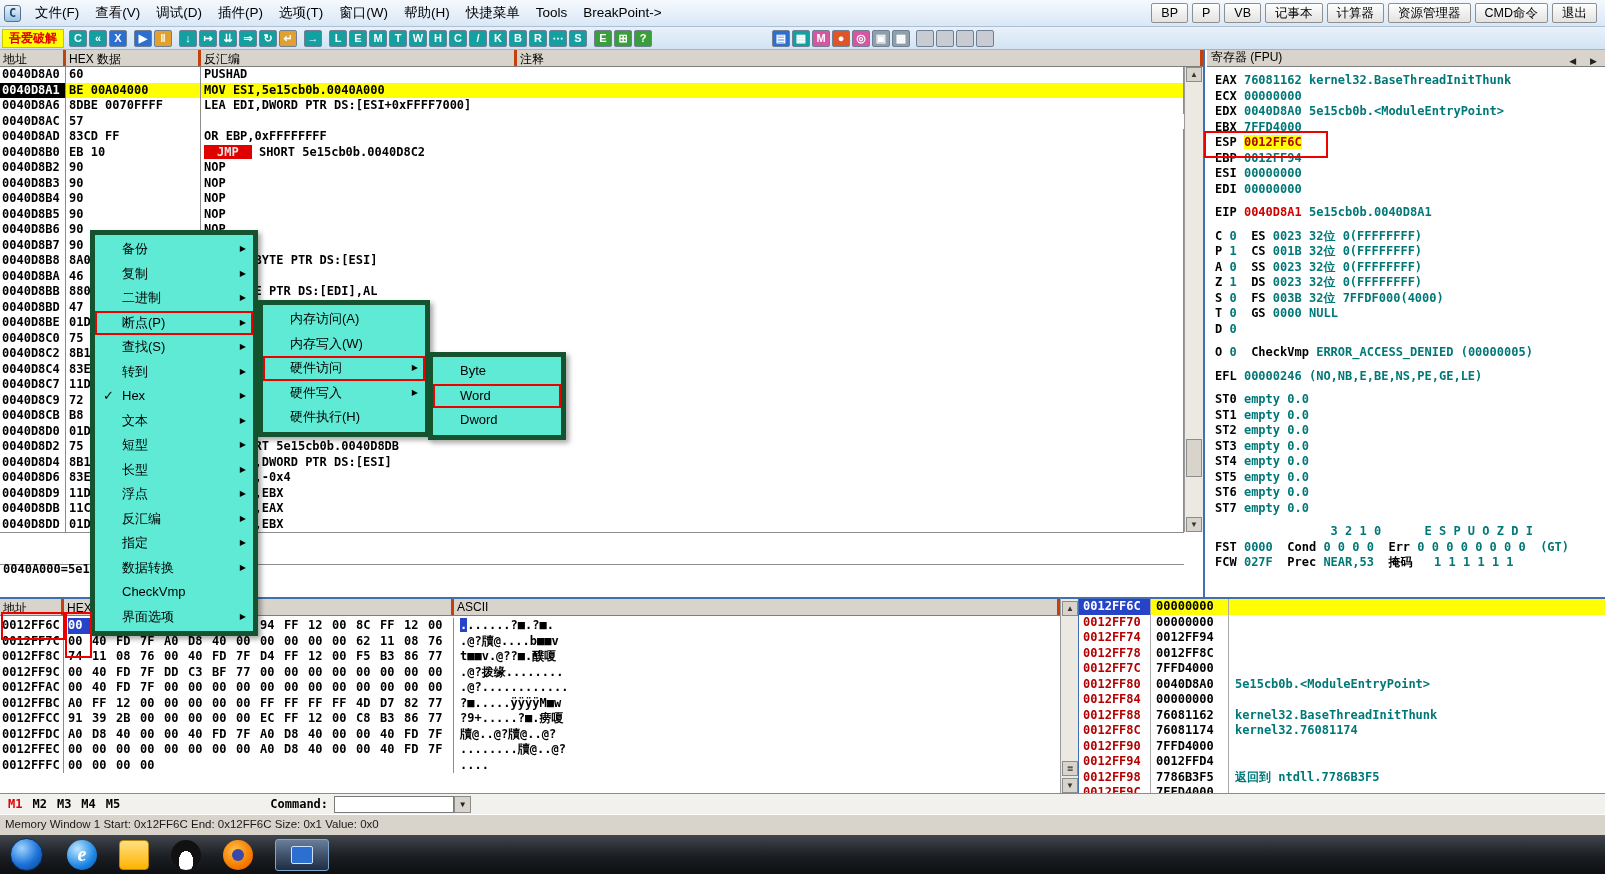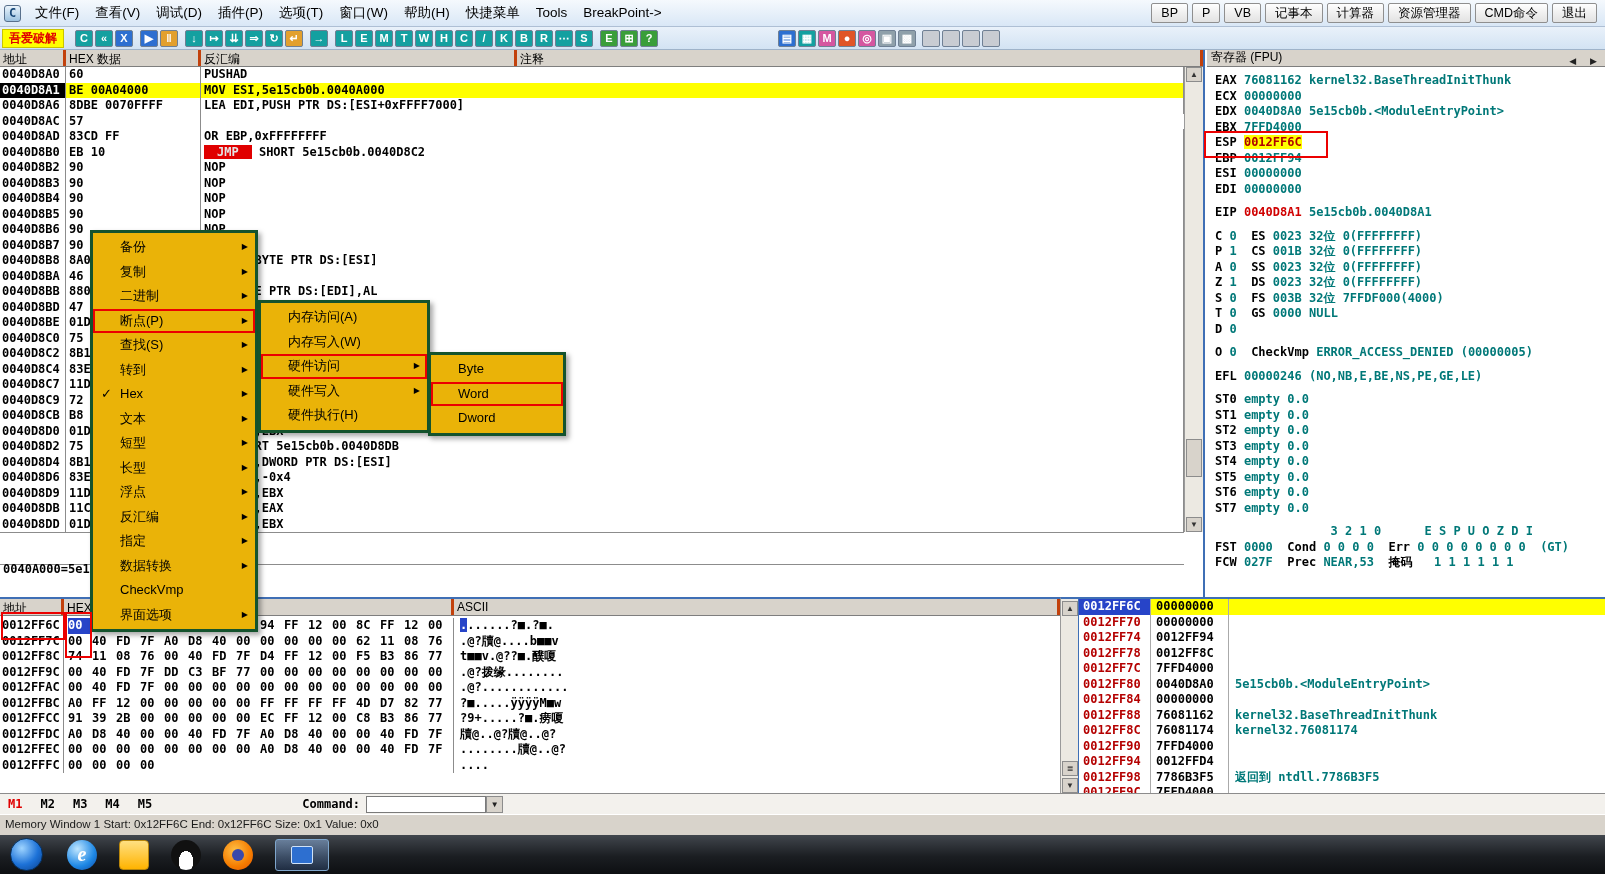--- a/index.html
+++ b/index.html
@@ -18,21 +18,21 @@
   .menu-item{padding:0 8px;font-size:13.5px;color:#000;line-height:26px;white-space:nowrap}
   .menu-right{margin-left:auto;display:flex;gap:4px;margin-right:8px}
   .menu-btn{height:20px;padding:0 9px;font-size:12.5px;background:linear-gradient(#fefefe,#e2e2e2);
             border:1px solid #8f8f8f;border-radius:2px;white-space:nowrap}
 
   
   .toolbar{position:absolute;left:0;top:27px;width:100%;height:23px;
            background:linear-gradient(#e9f1fa,#d3e3f3);border-bottom:1px solid #9fb3c9;
            display:flex;align-items:center;padding-left:2px}
   .kx-badge{width:62px;height:19px;background:#ffff00;border:1px solid #c9c400;color:#e00000;
-            font-size:12px;font-weight:bold;text-align:center;line-height:17px;margin-right:11px;white-space:nowrap;overflow:hidden}
+            font-size:12px;font-weight:bold;text-align:center;line-height:17px;margin-right:5px;white-space:nowrap;overflow:hidden}
   .tb-btn{width:18px;height:17px;margin-right:2px;border:1px solid #6f8094;border-radius:2px;
           color:#fff;font-size:11px;font-weight:bold;display:flex;align-items:center;justify-content:center;padding:0}
   .tb-gap{height:1px}
 
   
   .pane-hdr{height:17px;background:#d8d3cb;border-bottom:1px solid #7e7e7e;display:flex;font-size:12px;color:#000}
   .hcell{border-right:3px solid #c2410c;padding:1px 0 0 3px;overflow:hidden;white-space:nowrap}
 
   
   .disasm-pane{position:absolute;left:0;top:50px;width:1205px;height:547px;background:#fff;
@@ -85,21 +85,21 @@
         font-family:"DejaVu Sans Mono",monospace;font-weight:bold;font-size:12px}
   .s-addr{width:72px;flex:none;padding-left:4px;color:#b40000;border-right:1px solid #aaa}
   .s-val{width:78px;flex:none;padding-left:5px;color:#000;border-right:1px solid #aaa}
   .s-com{flex:1;padding-left:6px;color:#007878}
   .srow.hl .s-val,.srow.hl .s-com{background:#ffff00}
   .srow.hl .s-addr{background:#2744c8;color:#fff}
 
   
   .cmd-bar{position:absolute;left:0;top:793px;width:100%;height:21px;background:#f3f1ed;border-top:1px solid #8c8c8c;
            display:flex;align-items:center;font-family:"DejaVu Sans Mono",monospace;font-weight:bold;font-size:12px}
-  .mtab{margin-left:18px;color:#000}
+  .mtab{margin-left:10px;color:#000}
   .mtab.first{color:#e00000;margin-left:8px}
   .cmd-label{margin-left:150px}
   .cmd-input{width:120px;height:17px;margin-left:6px;border:1px solid #7a7a7a;background:#fff;
              font:12px "DejaVu Sans Mono",monospace;padding:0 3px}
   .dd-btn{width:17px;height:17px;background:#d8d3cb;border:1px solid #8c8c8c;font-size:8px;line-height:15px;
           text-align:center;color:#222}
   .status-bar{position:absolute;left:0;top:814px;width:100%;height:21px;background:#d8d3cb;border-top:1px solid #fff;
               font-size:11.5px;color:#1a1a1a;padding:3px 0 0 5px}
   .taskbar{position:absolute;left:0;top:835px;width:100%;height:39px;
            background:linear-gradient(#41464d,#1b1e22 55%,#0d0f12);display:flex;align-items:center}
@@ -112,21 +112,21 @@
   .ico-qq{background:radial-gradient(ellipse at 50% 72%,#fff 0 34%,#111 35%);border-radius:50%}
   .ico-ff{background:radial-gradient(circle at 40% 35%,#ffc046,#f57c00 60%,#e65100);border-radius:50%;
           display:flex;align-items:center;justify-content:center}
   .ico-ff i{width:12px;height:12px;border-radius:50%;background:#3949ab;display:block}
   .task-btn{width:54px;height:32px;border:1px solid #7fa6cc;border-radius:3px;
             background:linear-gradient(rgba(150,190,240,.5),rgba(60,95,150,.35));
             display:flex;align-items:center;justify-content:center}
   .task-btn i{width:22px;height:18px;background:#2d6fd0;border:1px solid #cfe2f8;border-radius:2px;display:block}
 
   
-  .ctx{position:absolute;background:#eab308;border:3px solid #14532d;box-shadow:3px 3px 5px rgba(0,0,0,.35);
+  .ctx{position:absolute;background:#5eead4;border:5px solid #14532d;box-shadow:3px 3px 5px rgba(0,0,0,.35);
        z-index:50;padding:2px 0}
   .ctx-item{height:24.5px;line-height:24.5px;padding:0 22px 0 27px;font-size:13px;color:#000;
             position:relative;white-space:nowrap}
   .ctx-item .arrow{position:absolute;right:7px;top:0;font-size:8px}
   .ctx-item .check{position:absolute;left:8px;top:0;font-size:13px}
   .ctx-item.boxed{outline:2px solid #ec0000;outline-offset:-2px}
   #ctx-menu{left:90px;top:230px;width:168px}
   #sub1{left:258px;top:300px;width:172px}
   #sub2{left:428px;top:352px;width:138px}
 
@@ -222,21 +222,21 @@
   <div class="disasm-pane">
     <div class="pane-hdr">
       <div class="hcell" style="width:66px">地址</div>
       <div class="hcell" style="width:135px">HEX 数据</div>
       <div class="hcell" style="width:316px">反汇编</div>
       <div class="hcell" style="flex:1">注释</div>
     </div>
     <div id="disasm-body">
         <div class="drow"><span class="d-addr">0040D8A0</span><span class="d-hex">60</span><span class="d-ins">PUSHAD</span></div>
         <div class="drow sel"><span class="d-addr eip">0040D8A1</span><span class="d-hex">BE 00A04000</span><span class="d-ins">MOV ESI,5e15cb0b.0040A000</span></div>
-        <div class="drow"><span class="d-addr">0040D8A6</span><span class="d-hex">8DBE 0070FFFF</span><span class="d-ins">LEA EDI,PUSH PTR DS:[ESI+0xFFFF7000]</span></div>
+        <div class="drow"><span class="d-addr">0040D8A6</span><span class="d-hex">8DBE 0070FFFF</span><span class="d-ins">LEA EDI,DWORD PTR DS:[ESI+0xFFFF7000]</span></div>
         <div class="drow"><span class="d-addr">0040D8AC</span><span class="d-hex">57</span></div>
         <div class="drow"><span class="d-addr">0040D8AD</span><span class="d-hex">83CD FF</span><span class="d-ins">OR EBP,0xFFFFFFFF</span></div>
         <div class="drow"><span class="d-addr">0040D8B0</span><span class="d-hex">EB 10</span><span class="d-ins"><span class="jmp-tag">JMP</span> SHORT 5e15cb0b.0040D8C2</span></div>
         <div class="drow"><span class="d-addr">0040D8B2</span><span class="d-hex">90</span><span class="d-ins">NOP</span></div>
         <div class="drow"><span class="d-addr">0040D8B3</span><span class="d-hex">90</span><span class="d-ins">NOP</span></div>
         <div class="drow"><span class="d-addr">0040D8B4</span><span class="d-hex">90</span><span class="d-ins">NOP</span></div>
         <div class="drow"><span class="d-addr">0040D8B5</span><span class="d-hex">90</span><span class="d-ins">NOP</span></div>
         <div class="drow"><span class="d-addr">0040D8B6</span><span class="d-hex">90</span><span class="d-ins">NOP</span></div>
         <div class="drow"><span class="d-addr">0040D8B7</span><span class="d-hex">90</span><span class="d-ins">NOP</span></div>
         <div class="drow"><span class="d-addr">0040D8B8</span><span class="d-hex">8A06</span><span class="d-ins">MOV AL,BYTE PTR DS:[ESI]</span></div>

